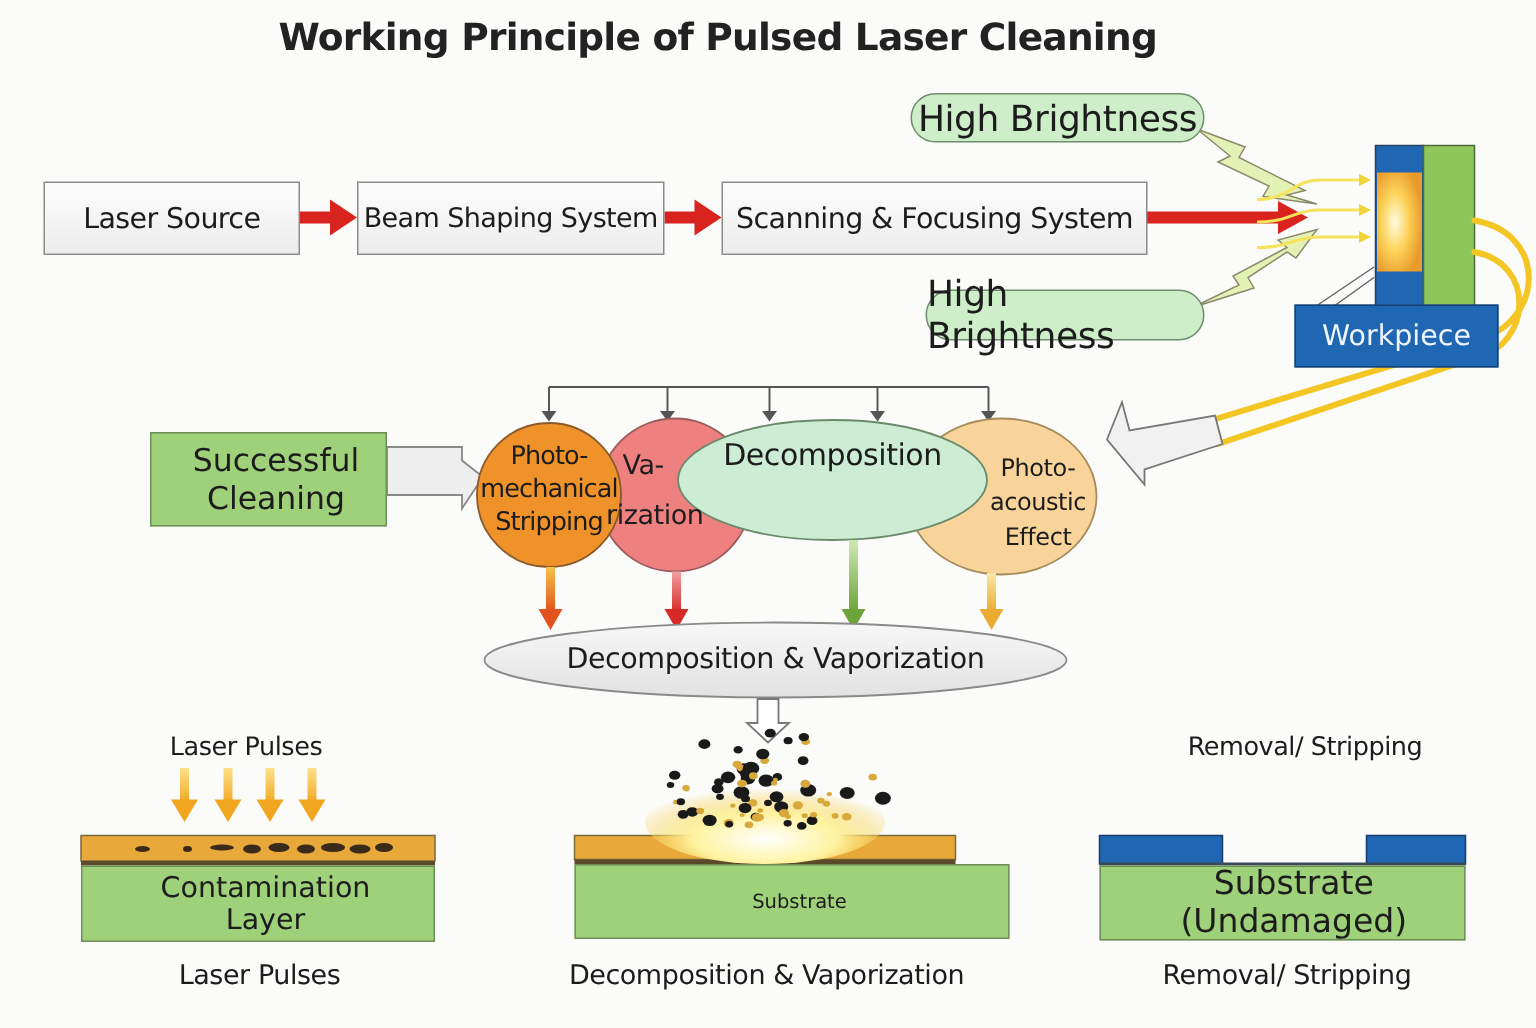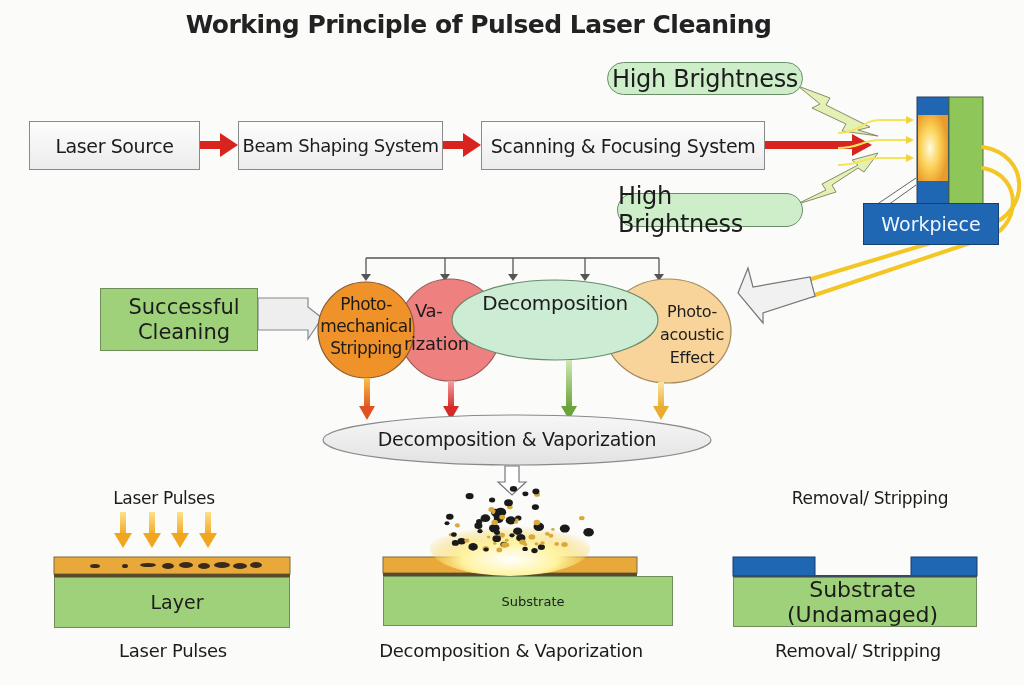--- a/index.html
+++ b/index.html
@@ -282,20 +282,21 @@
   <div>Photo-</div>
   <div>acoustic</div>
   <div>Effect</div>
 </div>
 
 <div class="lbl" style="left:323px;top:428px;width:388px;font-size:19px;">Decomposition &amp; Vaporization</div>
 
 <div class="lbl" style="left:94px;top:488px;width:140px;font-size:17px;">Laser Pulses</div>
 <div class="greenbox" style="left:54px;top:577px;width:236px;height:51px;font-size:19px;line-height:21px;">
   <div>
+    <div>Contamination</div>
     <div>Layer</div>
   </div>
 </div>
 <div class="lbl" style="left:92px;top:640px;width:162px;font-size:18px;">Laser Pulses</div>
 
 <div class="greenbox" style="left:383px;top:576px;width:290px;height:50px;font-size:13px;">
   <span>Substrate</span>
 </div>
 <div class="lbl" style="left:360px;top:640px;width:302px;font-size:18px;">Decomposition &amp; Vaporization</div>
 

